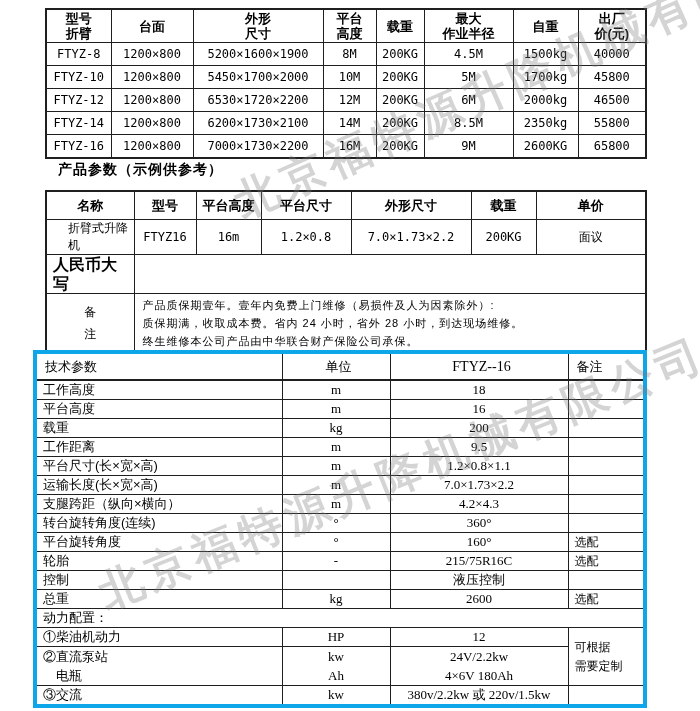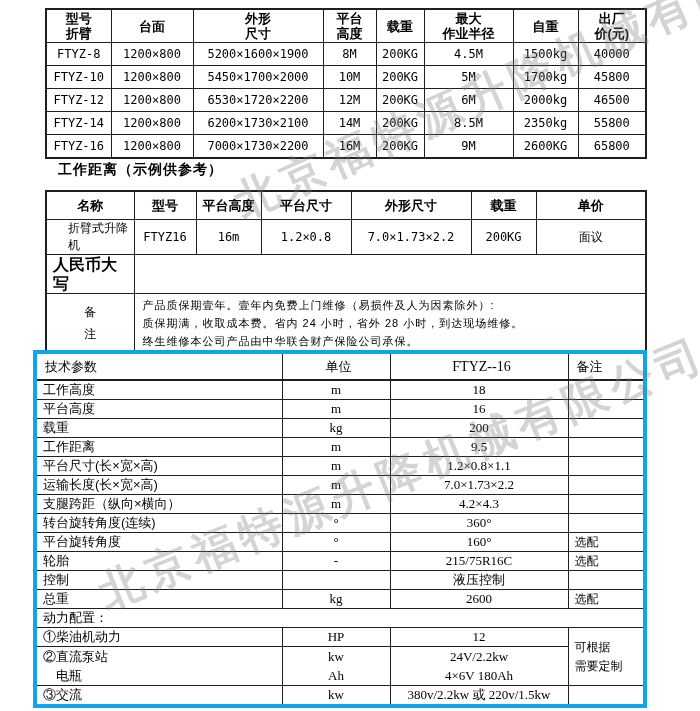--- a/index.html
+++ b/index.html
@@ -124,21 +124,21 @@
     <td>7000×1730×2200</td>
     <td>16M</td>
     <td>200KG</td>
     <td>9M</td>
     <td>2600KG</td>
     <td>65800</td>
   </tr>
 </tbody>
   </table>
 
-<div class="heading">工作距离（示例供参考）</div>
+<div class="heading">产品参数（示例供参考）</div>
 
 <table class="t2">
   <colgroup>
     <col style="width:88px">
       <col style="width:62px">
       <col style="width:65px">
       <col style="width:90px">
     <col style="width:120px">
       <col style="width:65px">
       <col style="width:110px">

